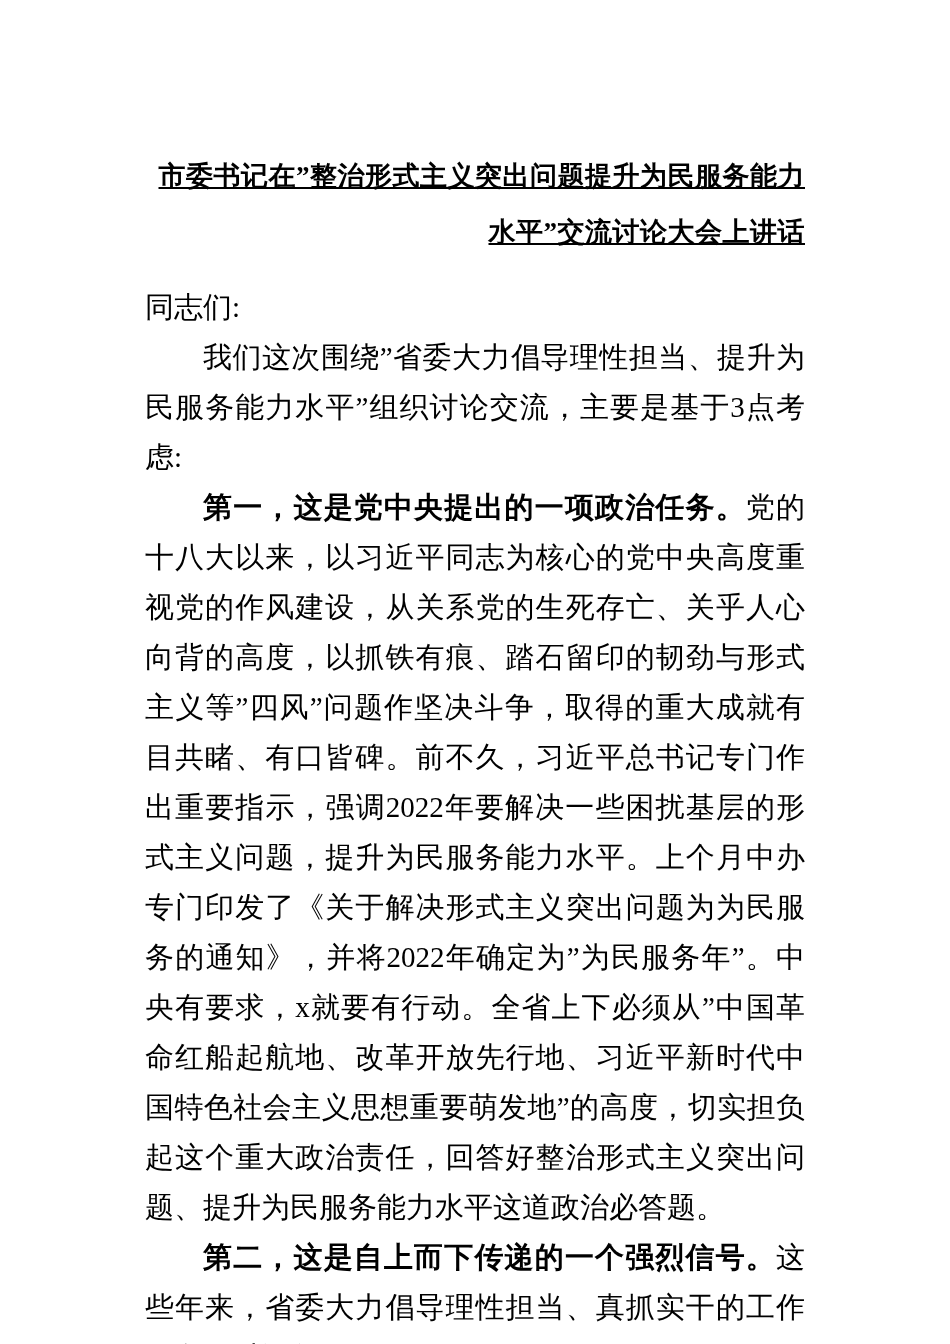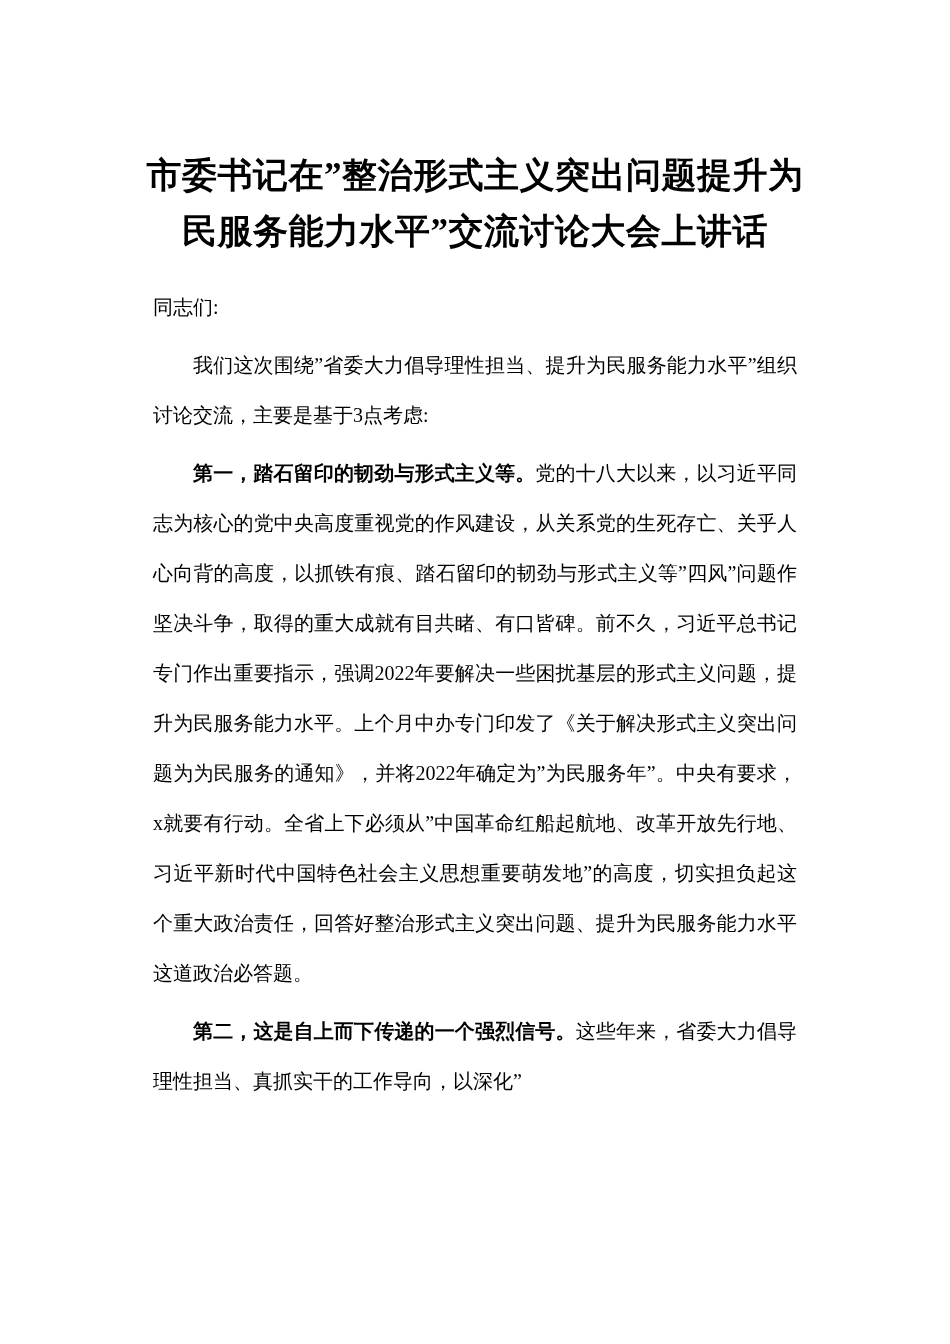--- a/index.html
+++ b/index.html
@@ -12,33 +12,34 @@
     width: 950px;
     height: 1344px;
     box-sizing: border-box;
     padding: 148px 145px 0 145px;
     background: #ffffff;
     color: #000000;
     font-family: "Liberation Serif", "DejaVu Serif", serif;
     overflow: hidden;
   }
   .doc-title {
-    font-size: 35px;
+    font-size: 27px;
     font-weight: bold;
-    text-align: center;
+    text-align: right;
     line-height: 56px;
     margin: 0 0 22px 0;
     letter-spacing: 0.5px;
+    text-decoration: underline;
   }
   .doc-body p {
-    font-size: 20px;
+    font-size: 29px;
     line-height: 50px;
     text-align: justify;
     text-justify: inter-ideograph;
-    margin: 8px;
+    margin: 0;
     word-break: break-all;
   }
   .doc-body p.indent {
     text-indent: 2em;
   }
   .doc-body strong {
     font-weight: bold;
   }
 </style>
 </head>
@@ -47,19 +48,19 @@
 <div class="page">
 
   <h1 class="doc-title">市委书记在”整治形式主义突出问题提升为民服务能力水平”交流讨论大会上讲话</h1>
 
   <div class="doc-body">
 
     <p><span>同志们:</span></p>
 
     <p class="indent"><span>我们这次围绕”省委大力倡导理性担当、提升为民服务能力水平”组织讨论交流，主要是基于3点考虑:</span></p>
 
-    <p class="indent"><strong>第一，踏石留印的韧劲与形式主义等。</strong><span>党的十八大以来，以习近平同志为核心的党中央高度重视党的作风建设，从关系党的生死存亡、关乎人心向背的高度，以抓铁有痕、踏石留印的韧劲与形式主义等”四风”问题作坚决斗争，取得的重大成就有目共睹、有口皆碑。前不久，习近平总书记专门作出重要指示，强调2022年要解决一些困扰基层的形式主义问题，提升为民服务能力水平。上个月中办专门印发了《关于解决形式主义突出问题为为民服务的通知》，并将2022年确定为”为民服务年”。中央有要求，x就要有行动。全省上下必须从”中国革命红船起航地、改革开放先行地、习近平新时代中国特色社会主义思想重要萌发地”的高度，切实担负起这个重大政治责任，回答好整治形式主义突出问题、提升为民服务能力水平这道政治必答题。</span></p>
+    <p class="indent"><strong>第一，这是党中央提出的一项政治任务。</strong><span>党的十八大以来，以习近平同志为核心的党中央高度重视党的作风建设，从关系党的生死存亡、关乎人心向背的高度，以抓铁有痕、踏石留印的韧劲与形式主义等”四风”问题作坚决斗争，取得的重大成就有目共睹、有口皆碑。前不久，习近平总书记专门作出重要指示，强调2022年要解决一些困扰基层的形式主义问题，提升为民服务能力水平。上个月中办专门印发了《关于解决形式主义突出问题为为民服务的通知》，并将2022年确定为”为民服务年”。中央有要求，x就要有行动。全省上下必须从”中国革命红船起航地、改革开放先行地、习近平新时代中国特色社会主义思想重要萌发地”的高度，切实担负起这个重大政治责任，回答好整治形式主义突出问题、提升为民服务能力水平这道政治必答题。</span></p>
 
     <p class="indent"><strong>第二，这是自上而下传递的一个强烈信号。</strong><span>这些年来，省委大力倡导理性担当、真抓实干的工作导向，以深化”</span></p>
 
   </div>
 
 </div>
 
 </body></html>

